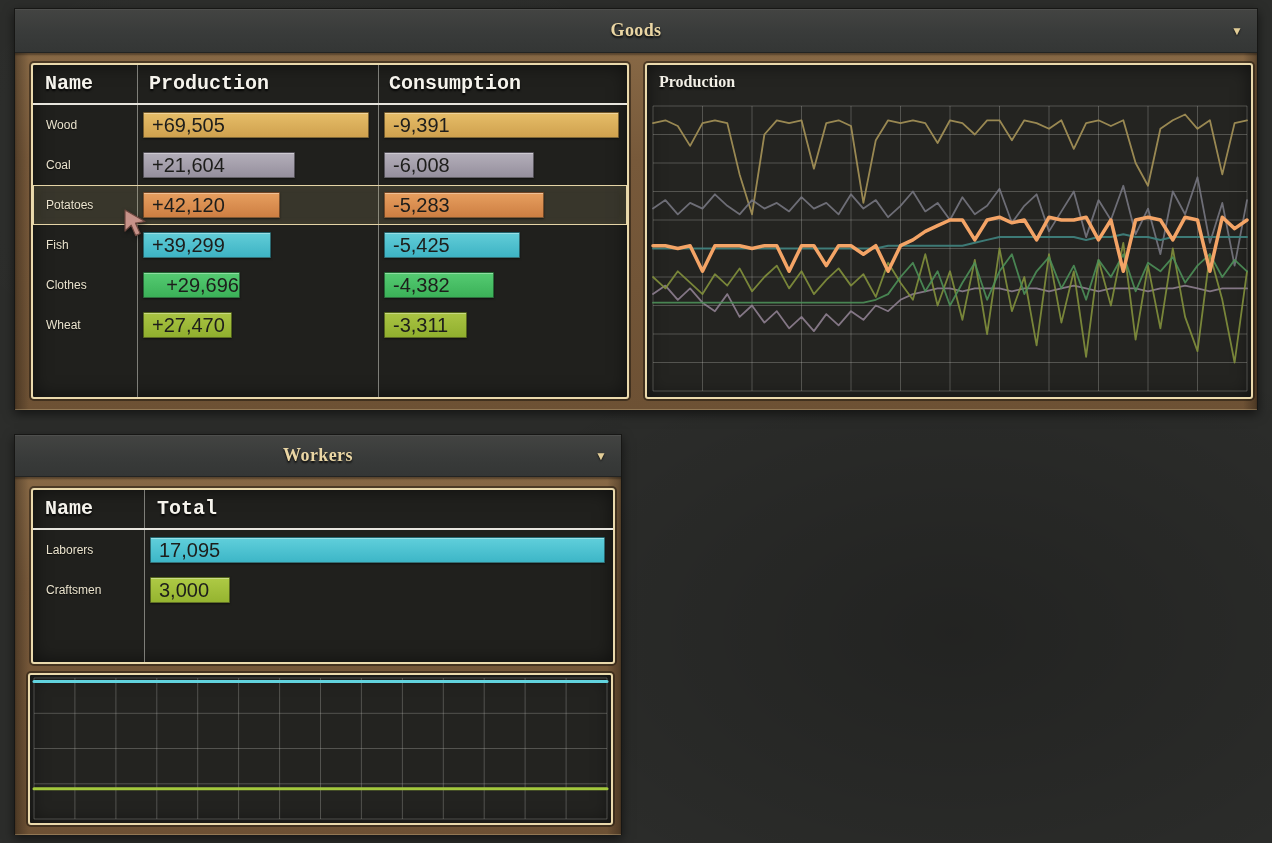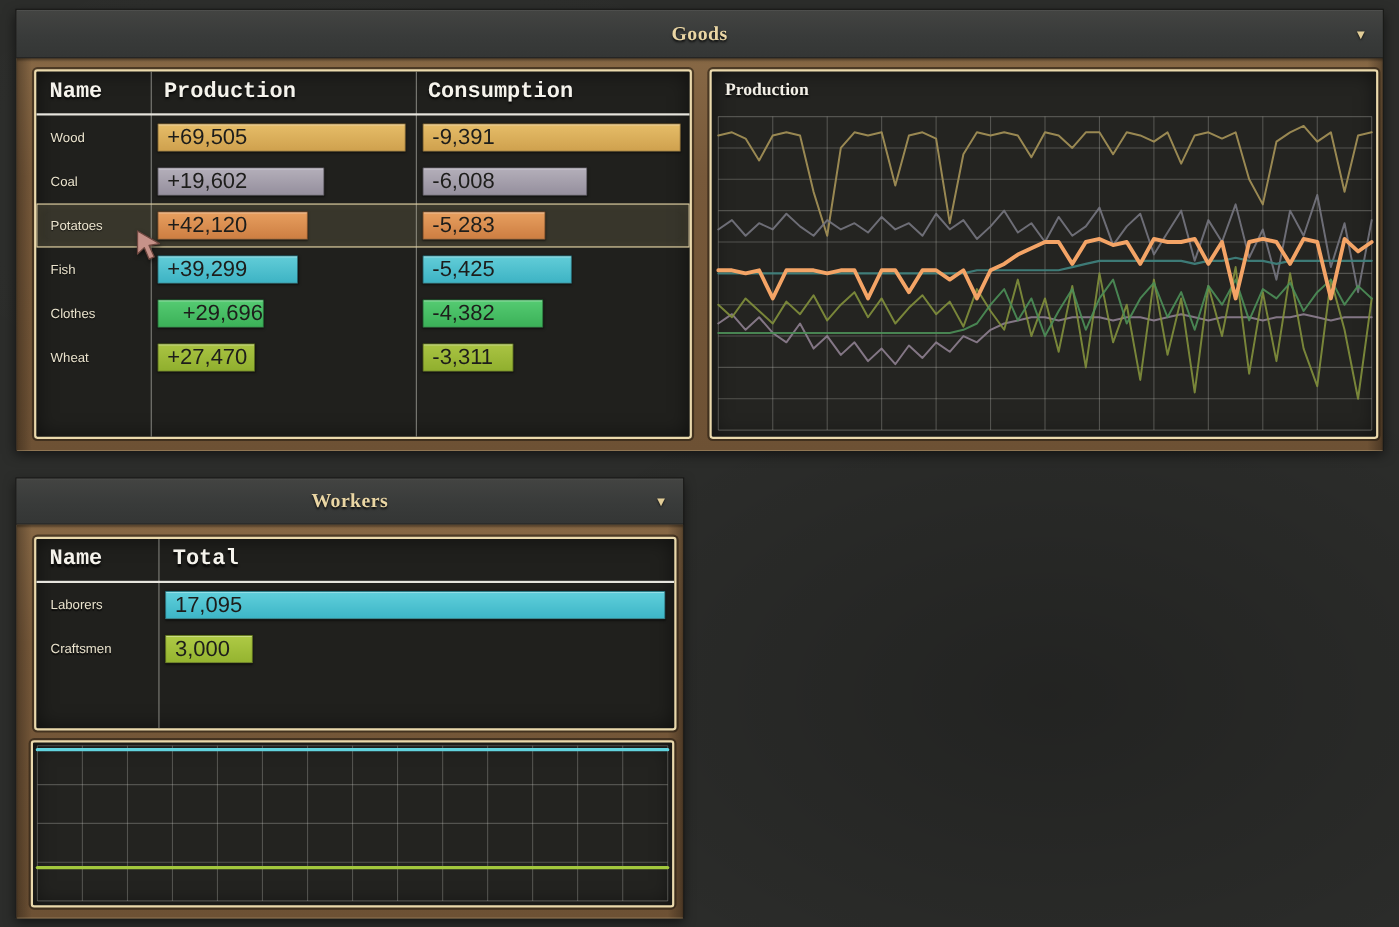--- a/index.html
+++ b/index.html
@@ -108,33 +108,33 @@
             <div class="cell" style="width: 241px;">
               <div class="bar" style="margin-left: 6px; width: 226px; background: linear-gradient(rgb(230, 189, 104), rgb(207, 161, 78));">+69,505</div>
             </div>
             <div class="cell" style="width: 249px;">
               <div class="bar" style="margin-left: 6px; width: 235px; background: linear-gradient(rgb(230, 189, 104), rgb(207, 161, 78));">-9,391</div>
             </div>
           </div>
           <div class="trow">
             <div class="cell name-cell" style="width: 104px;">Coal</div>
             <div class="cell" style="width: 241px;">
-              <div class="bar" style="margin-left: 6px; width: 152px; background: linear-gradient(rgb(180, 175, 186), rgb(149, 143, 157));">+19,602</div>
+              <div class="bar" style="margin-left: 6px; width: 152px; background: linear-gradient(rgb(180, 175, 186), rgb(149, 143, 157));">+21,604</div>
             </div>
             <div class="cell" style="width: 249px;">
               <div class="bar" style="margin-left: 6px; width: 150px; background: linear-gradient(rgb(180, 175, 186), rgb(149, 143, 157));">-6,008</div>
             </div>
           </div>
           <div class="trow selected">
             <div class="cell name-cell" style="width: 104px;">Potatoes</div>
             <div class="cell" style="width: 241px;">
               <div class="bar" style="margin-left: 6px; width: 137px; background: linear-gradient(rgb(231, 159, 95), rgb(205, 126, 66));">+42,120</div>
             </div>
             <div class="cell" style="width: 249px;">
-              <div class="bar" style="margin-left: 6px; width: 112px; background: linear-gradient(rgb(231, 159, 95), rgb(205, 126, 66));">-5,283</div>
+              <div class="bar" style="margin-left: 6px; width: 160px; background: linear-gradient(rgb(231, 159, 95), rgb(205, 126, 66));">-5,283</div>
             </div>
           </div>
           <div class="trow">
             <div class="cell name-cell" style="width: 104px;">Fish</div>
             <div class="cell" style="width: 241px;">
               <div class="bar" style="margin-left: 6px; width: 128px; background: linear-gradient(rgb(98, 205, 216), rgb(61, 179, 196));">+39,299</div>
             </div>
             <div class="cell" style="width: 249px;">
               <div class="bar" style="margin-left: 6px; width: 136px; background: linear-gradient(rgb(98, 205, 216), rgb(61, 179, 196));">-5,425</div>
             </div>

